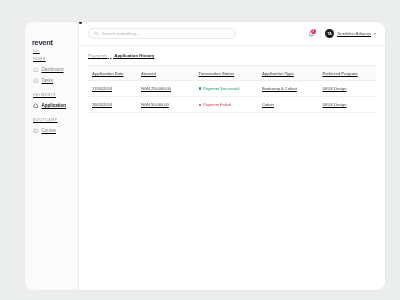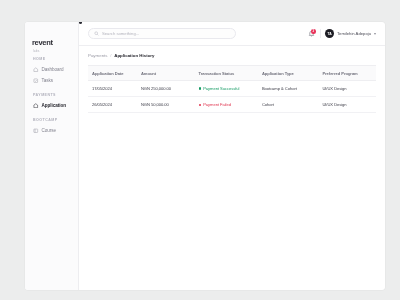--- a/index.html
+++ b/index.html
@@ -7,24 +7,25 @@
     width: 400px; height: 300px;
     background: #eceded;
     font-family: "Liberation Sans", sans-serif;
     overflow: hidden;
   }
   .app-card {
     position: absolute;
     left: 25px; top: 22px;
     width: 360px; height: 268px;
     background: #ffffff;
-    border-radius: 3px;
+    border-radius: 8px;
     display: flex;
     overflow: hidden;
     box-shadow: 0 0 0 0.5px rgba(0,0,0,0.04);
+    text-decoration: underline;
   }
 
   
   .sidebar {
     width: 54px;
     background: #fbfbfc;
     border-right: 0.5px solid #ededf0;
     padding: 6px 0 0 0;
     flex-shrink: 0;
     position: relative;

